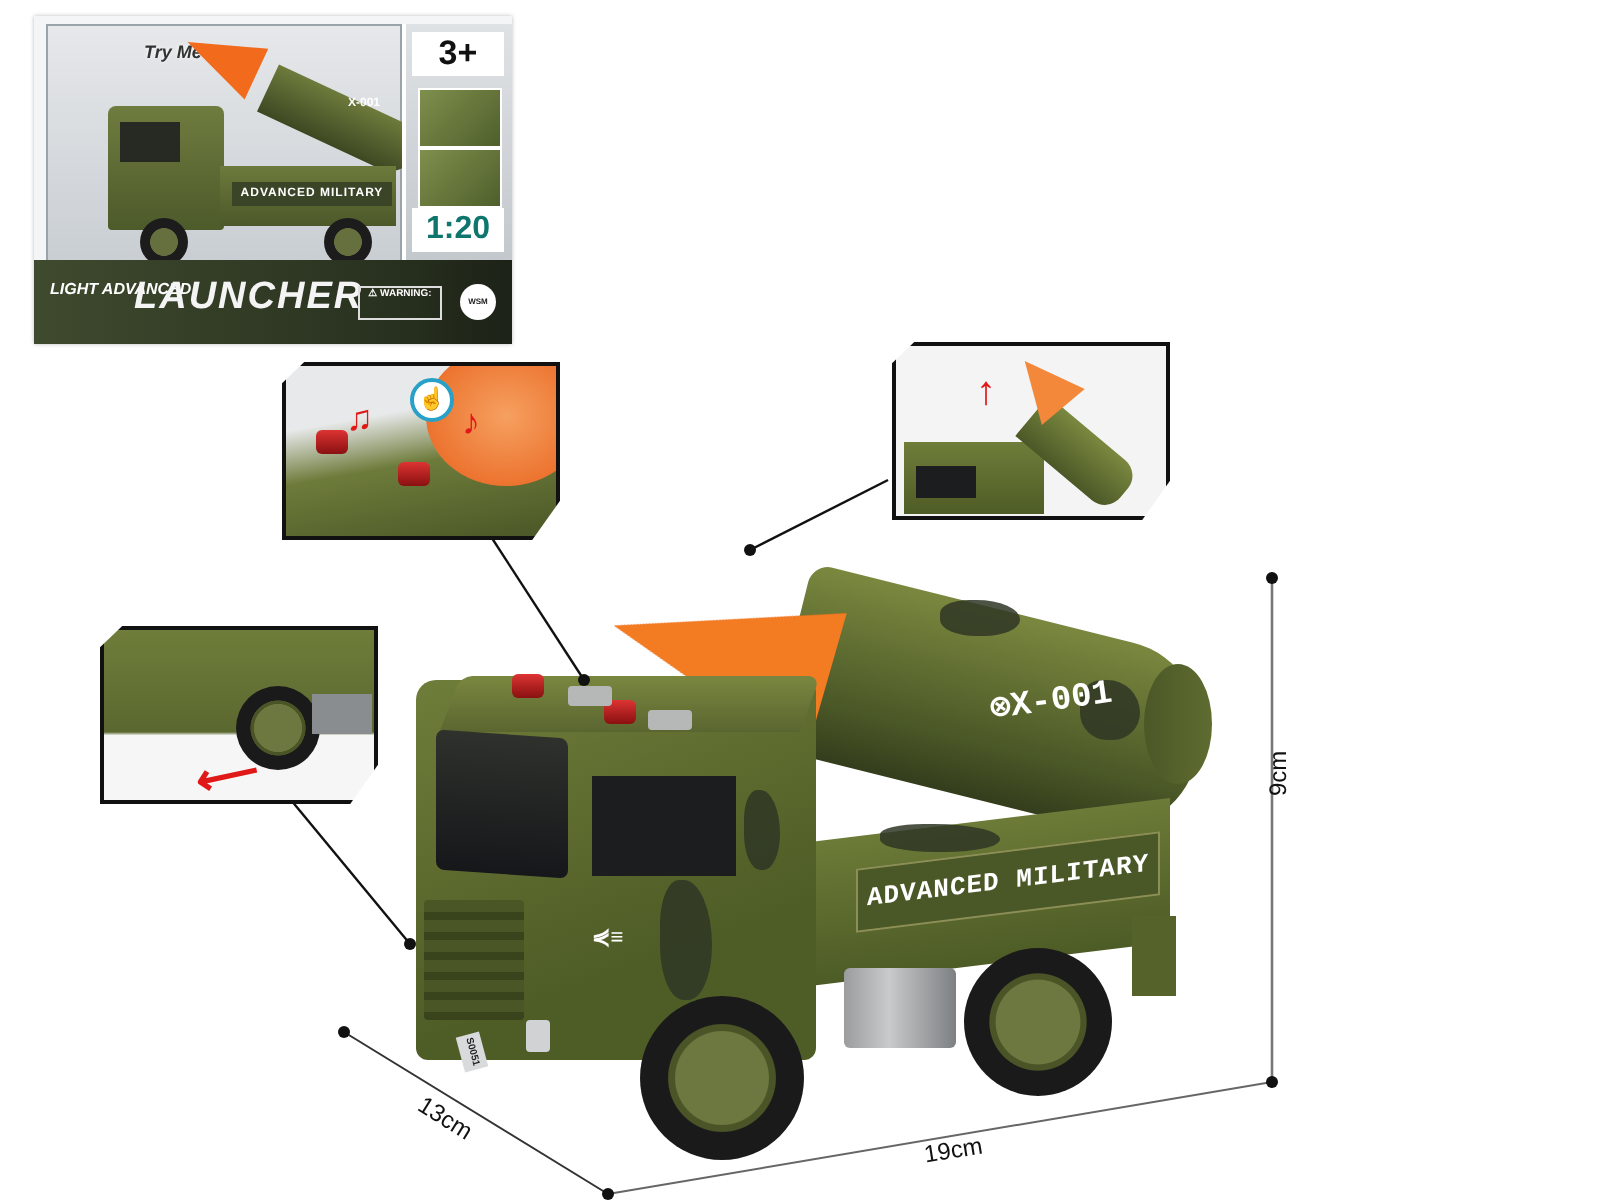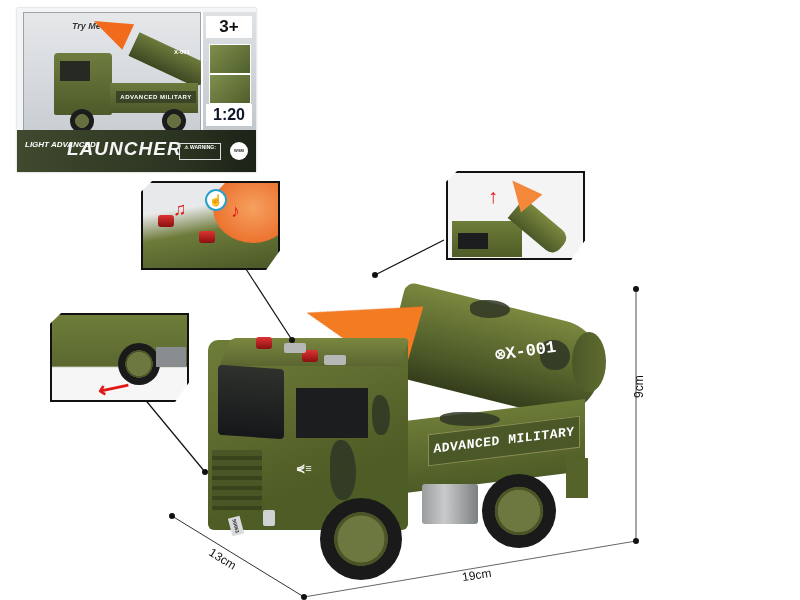--- a/index.html
+++ b/index.html
@@ -4,21 +4,21 @@
 <style>
   html, body { margin:0; padding:0; }
   body { width:800px; height:600px; background:#ffffff; position:relative; overflow:hidden; font-family:"Liberation Sans", sans-serif; }
   .abs { position:absolute; }
 
   
   .box { left:17px; top:8px; width:239px; height:164px; background:#f4f5f6; box-shadow:0 0 2px #bbb; }
   .box-window { left:6px; top:4px; width:176px; height:118px; background:linear-gradient(#e6e8ea,#c9ced3); border:1px solid #9aa3aa; }
   .box-side { left:184px; top:4px; width:53px; height:118px; background:linear-gradient(#dfe2e5,#c3c8cd); border-left:2px solid #fff; }
   .box-age { left:3px; top:4px; width:46px; height:22px; background:#fff; font:bold 17px "Liberation Sans", sans-serif; color:#111; text-align:center; line-height:22px; }
-  .box-scale { left:3px; top:92px; width:46px; height:22px; background:#fff; font:bold 16px "Liberation Sans", sans-serif; color:#0f172a; text-align:center; line-height:22px; }
+  .box-scale { left:3px; top:92px; width:46px; height:22px; background:#fff; font:bold 16px "Liberation Sans", sans-serif; color:#0f766e; text-align:center; line-height:22px; }
   .box-thumb { left:6px; width:40px; height:28px; background:linear-gradient(135deg,#7f8f4c,#4f5f2c); border:1px solid #fff; }
   .box-band { left:0; top:122px; width:239px; height:42px; background:linear-gradient(90deg,#3f4a2e,#2a3320 70%,#1c2217); }
   .box-brand { left:8px; top:10px; color:#fff; font:bold italic 8px "Liberation Sans", sans-serif; line-height:9px; }
   .box-title { left:50px; top:8px; color:#f4f4f4; font:bold italic 19px "Liberation Sans", sans-serif; letter-spacing:1px; }
   .box-warning { left:162px; top:13px; width:40px; height:15px; border:1px solid #ddd; color:#fff; font:bold 5px "Liberation Sans", sans-serif; text-align:center; line-height:7px; }
   .box-logo { left:213px; top:12px; width:18px; height:18px; border-radius:50%; background:#fff; color:#222; font:bold 4px "Liberation Sans", sans-serif; text-align:center; line-height:18px; }
   .box-tryme { left:24px; top:8px; color:#333; font:bold italic 9px "Liberation Sans", sans-serif; text-shadow:0 0 2px #fff;margin-left:24px; }
 
   
   .mini-cab { left:30px; top:40px; width:58px; height:62px; background:linear-gradient(#6f7c3f,#4d5a2a); border-radius:4px 4px 2px 2px; }

